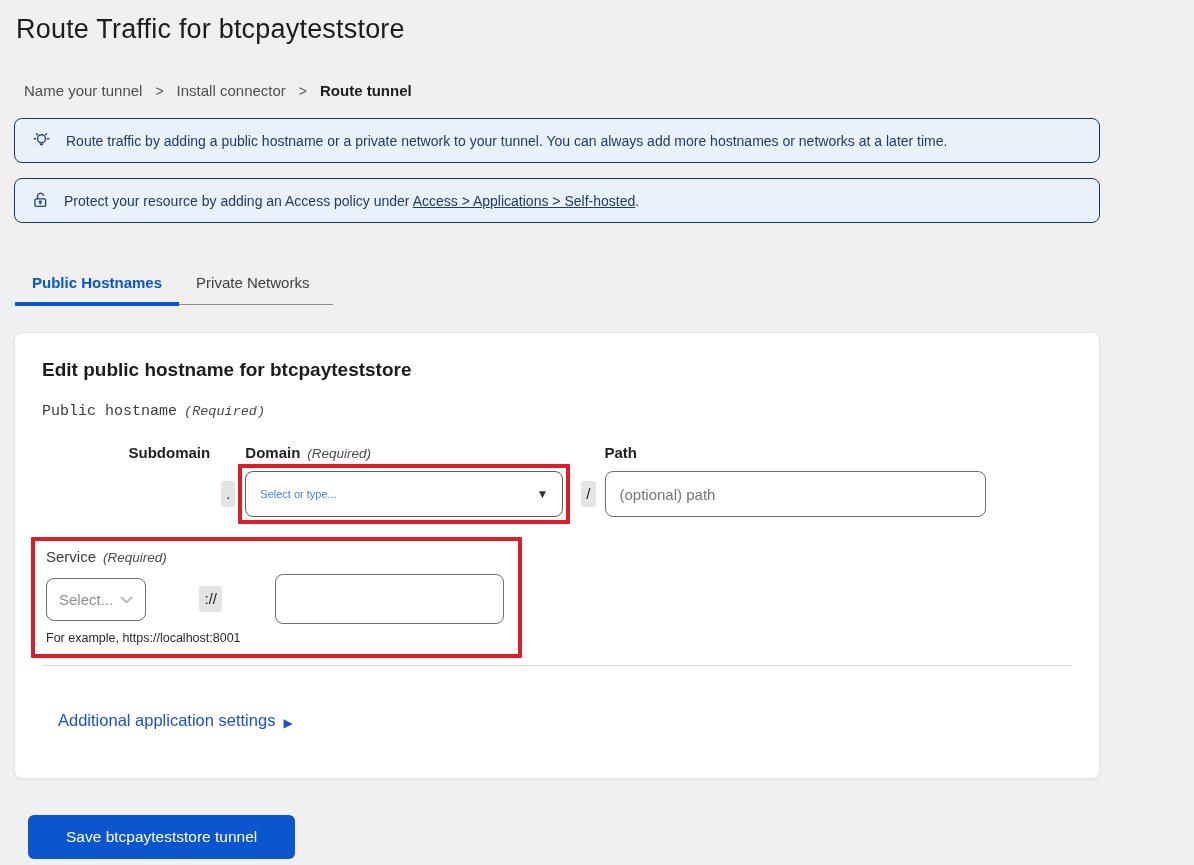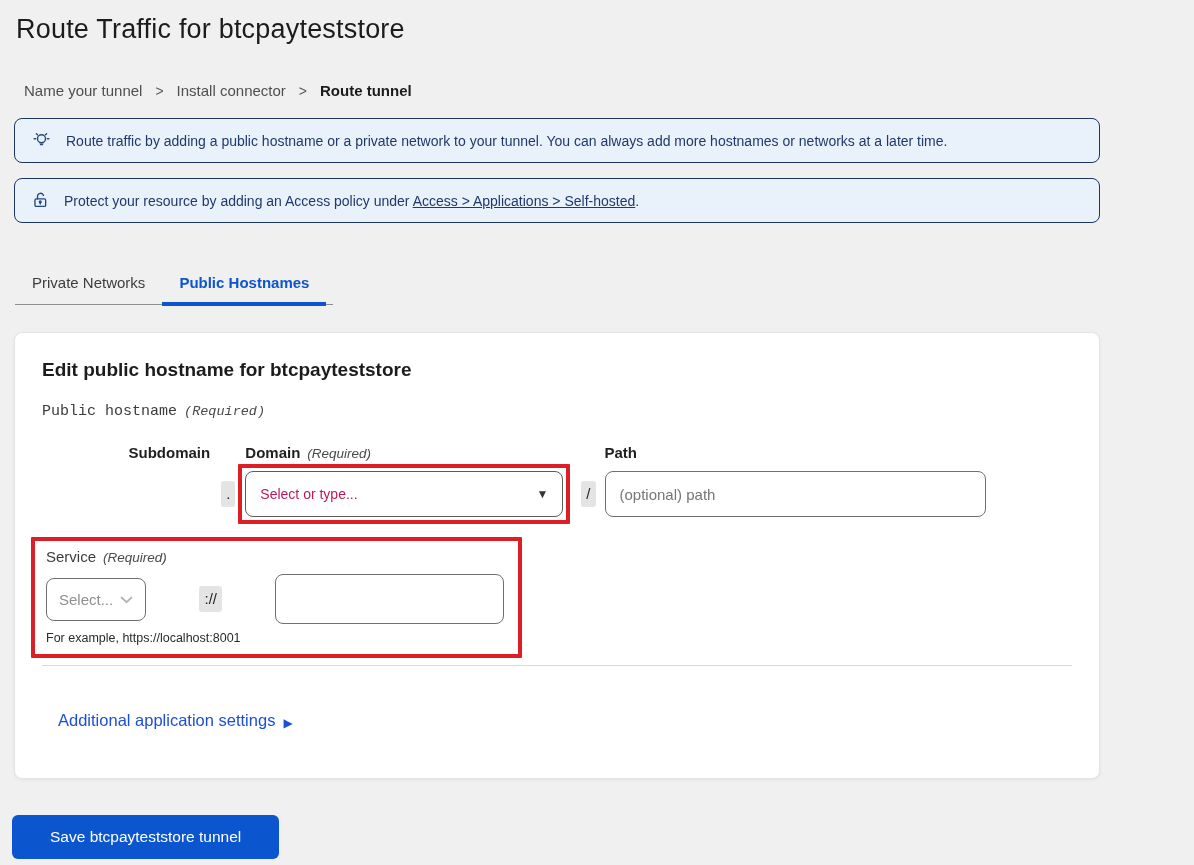--- a/index.html
+++ b/index.html
@@ -117,21 +117,21 @@
     width: 318px;
     height: 46px;
     border: 1px solid #5c5c5c;
     border-radius: 8px;
     background: #fff;
     display: flex;
     align-items: center;
     padding: 0 14px;
     cursor: pointer;
   }
-  .combobox .combo-text { flex: 1; font-size: 14px; color: #be185d; }
+  .combobox .combo-text { flex: 1; font-size: 11px; color: #3b82f6; }
   .combobox .caret { font-size: 12px; color: #333; }
   
   .service-red-box {
     margin-top: 13px;
     margin-left: -11px;
     border: 4px solid #dc1f26;
     border-radius: 1px;
     padding: 7px 14px 9px 11px;
     width: 491px;
   }
@@ -159,21 +159,21 @@
     display: inline-flex;
     align-items: flex-end;
     color: #1d4ed8;
     font-size: 16.5px;
     cursor: pointer;
     text-decoration: none;
   }
   .settings-link .arrow { margin-left: 8px; font-size: 12px; }
   
   .save-btn {
-    margin: 36px 0 0 12px;
+    margin: 36px 0 0 28px;
     background: #0b55ce;
     color: #ffffff;
     border: none;
     border-radius: 6px;
     padding: 13px 38px;
     font-size: 15.5px;
     font-family: "Liberation Sans", sans-serif;
     cursor: pointer;
   }
 </style>
@@ -215,22 +215,22 @@
       <circle cx="11.7" cy="13.7" r="1.1"></circle>
       <path d="M11.7 14.8v1.6"></path>
     </svg>
   </span>
   <span class="banner-text">
     <span>Protect your resource by adding an Access policy under </span><a href="#">Access &gt; Applications &gt; Self-hosted</a><span>.</span>
   </span>
 </div>
 
 <div class="tabs">
+  <div class="tab active">Public Hostnames</div>
   <div class="tab inactive">Private Networks</div>
-  <div class="tab active">Public Hostnames</div>
 </div>
 
 <section class="card">
   <h2 class="card-heading">Edit public hostname for btcpayteststore</h2>
 
   <div class="section-label">
     <span>Public hostname</span><span class="req">(Required)</span>
   </div>
 
   <div class="hostname-row">

